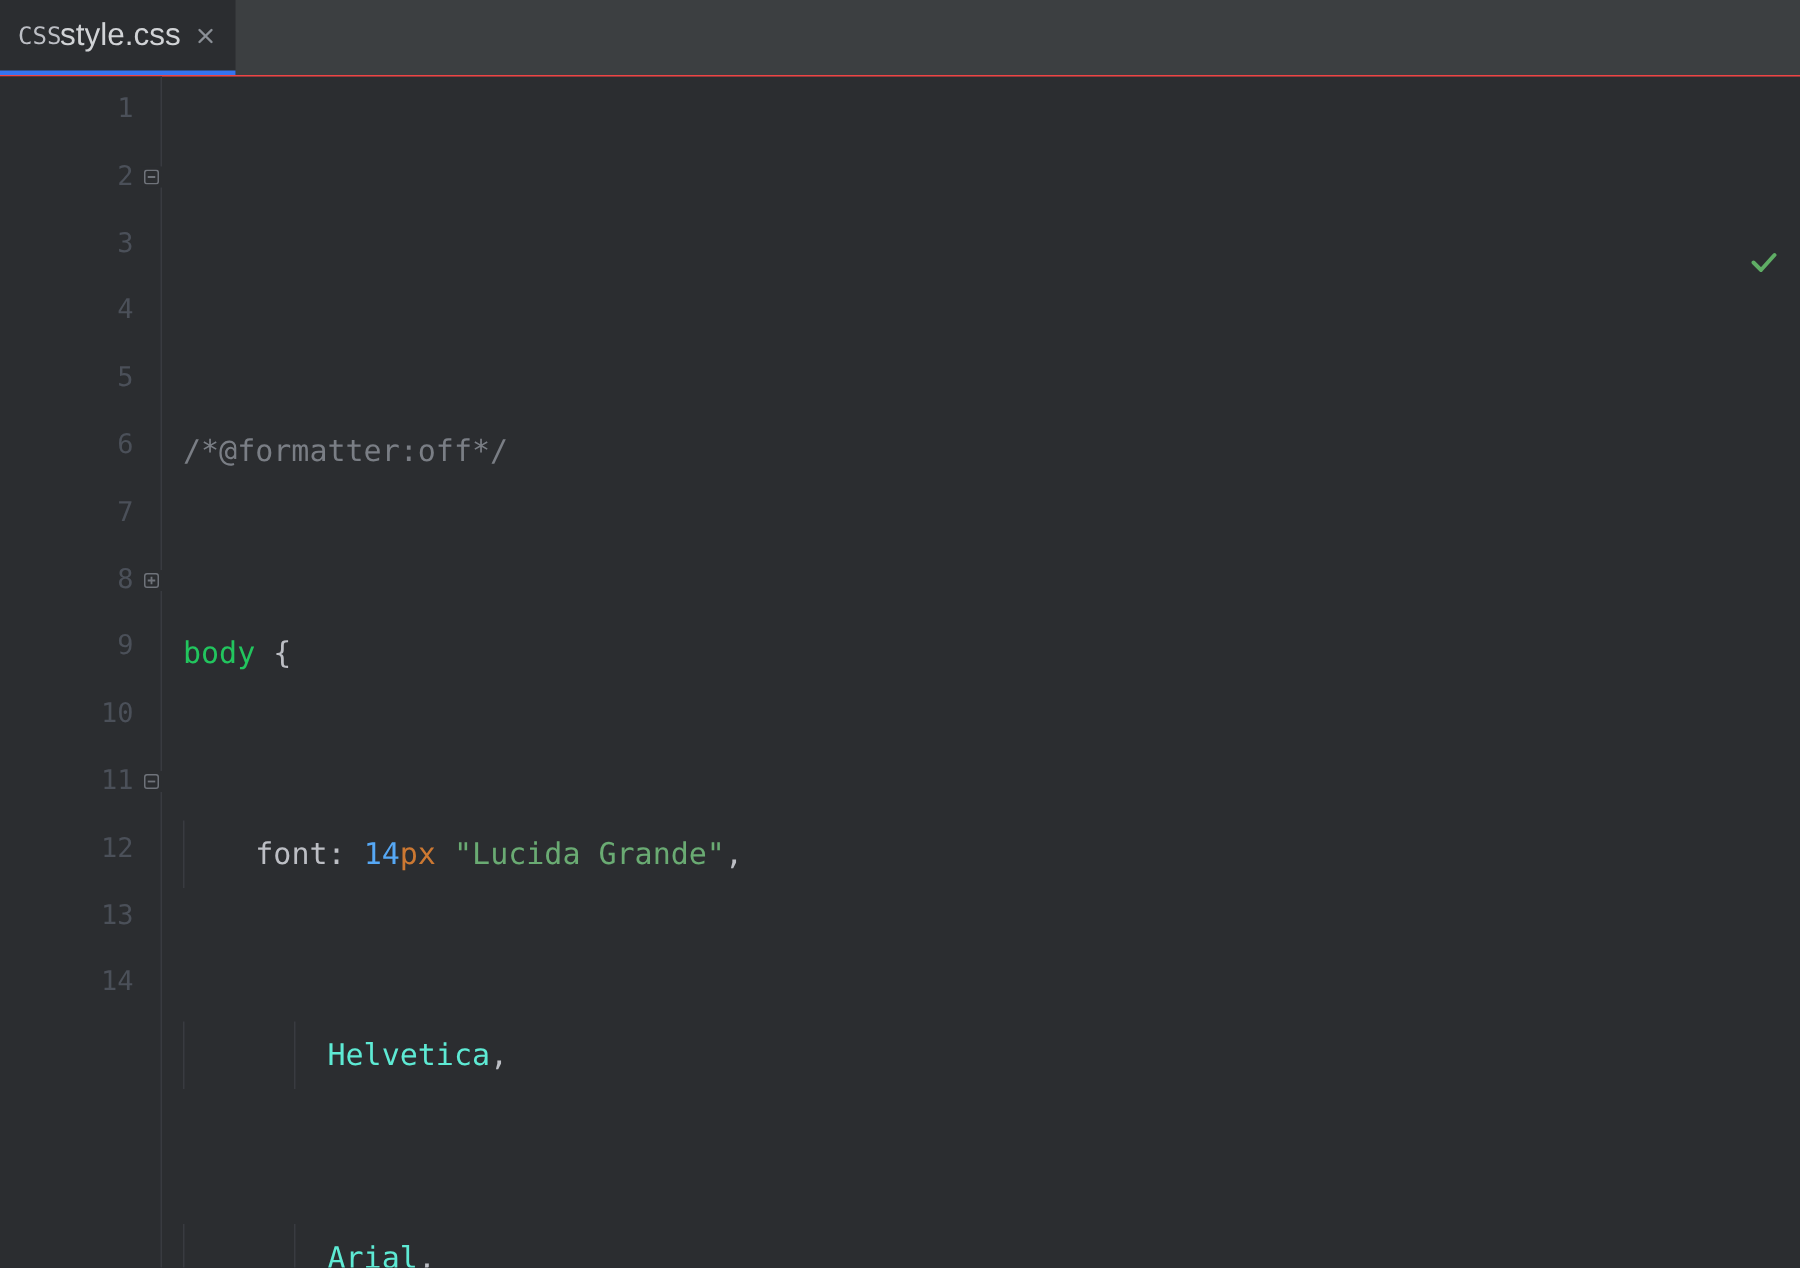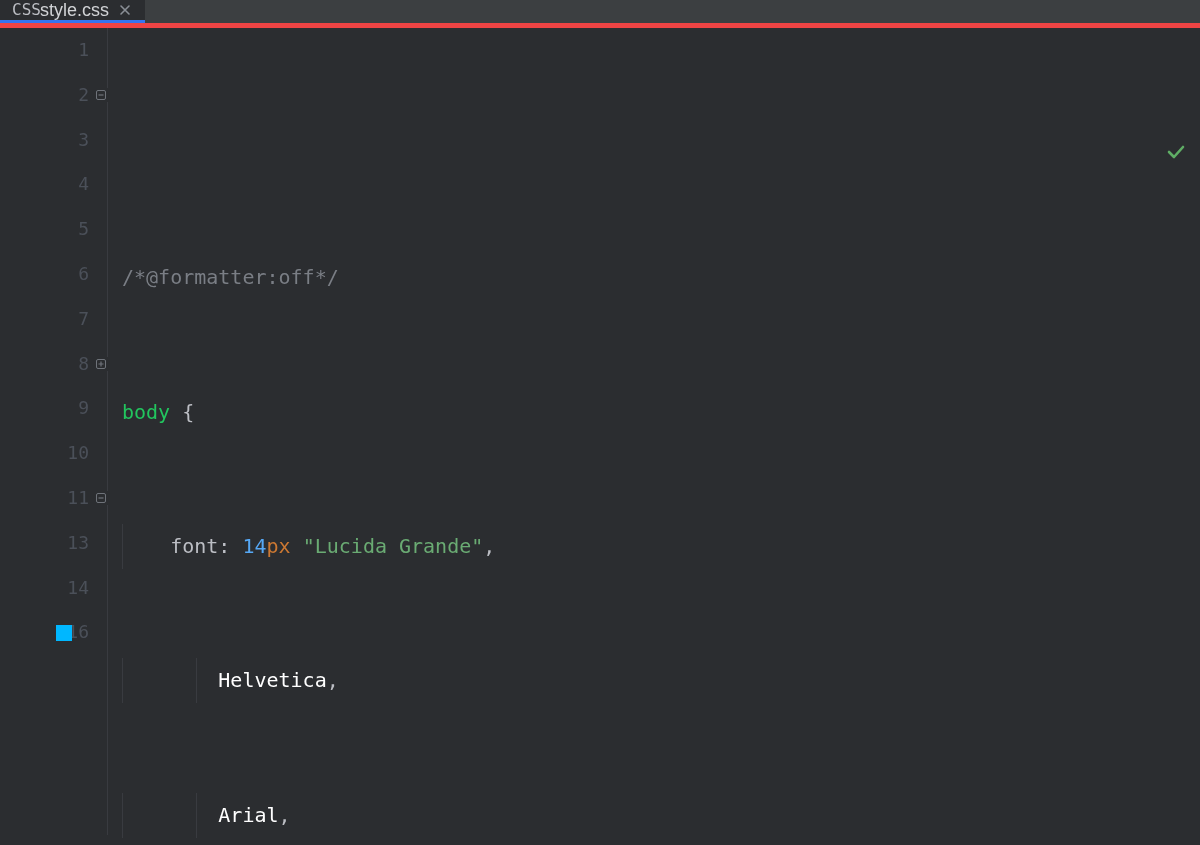--- a/index.html
+++ b/index.html
@@ -6,24 +6,24 @@
   body {
     font-family: "Menlo", "Consolas", "Monaco", monospace;
     background: #2b2d30;
     color: #bcbec4;
     width: 1200px;
     height: 845px;
     overflow: hidden;
   }
   .tab-bar {
     background: #3c3f41;
-    height: 28px;
+    height: 51px;
     display: flex;
     align-items: stretch;
-    border-bottom: 5px solid #ef4444;
+    border-bottom: 1px solid #ef4444;
   }
   .tab {
     display: flex;
     align-items: center;
     gap: 8px;
     padding: 0 12px;
     background: #2b2d30;
     border-bottom: 3px solid #3574f0;
     position: relative;
   }
@@ -35,21 +35,21 @@
   .tab .file-icon-wrap .paper-back{
     position:absolute;
     top:0;left:3px;
   }
   .tab .file-icon-wrap .css-badge{
     position:absolute;
     bottom:1px;left:0;
   }
   .tab-label {
     color: #d1d3d6;
-    font-size: 18px;
+    font-size: 21px;
     font-family: "Segoe UI", "Helvetica Neue", Arial, sans-serif;
   }
   .tab-close {
     color: #8a8f96;
     font-size: 15px;
     width: 16px;
     height: 16px;
     display: flex;
     align-items: center;
     justify-content: center;
@@ -131,21 +131,21 @@
   }
   
   .c-comment { color: #7a7e85; }
   .c-selector { color: #22c55e; }
   .c-brace { color: #bcbec4; }
   .c-prop { color: #bcbec4; text-align: right; }
   .c-punct { color: #bcbec4; }
   .c-num { color: #56a8f5; }
   .c-unit { color: #cc7832; text-align: center; }
   .c-string { color: #6aab73; }
-  .c-value { color: #ffffff; }
+  .c-value { color: #5eead4; }
 </style>
 </head>
 <body>
 
 <div class="tab-bar">
   <div class="tab">
     <span class="file-icon-wrap">
       <span class="paper-back"></span>
       <span class="css-badge">CSS</span>
     </span>
@@ -205,29 +205,28 @@
     <div class="gutter-row">
         <span class="line-no">11</span>
       <span class="fold-icon">
           <svg width="10" height="10" viewBox="0 0 10 10">
             <rect x="0.5" y="0.5" width="9" height="9" rx="1.5" fill="none" stroke="currentColor"></rect>
             <path d="M2.5 5 H7.5" stroke="currentColor" stroke-width="1.2"></path>
           </svg>
         </span>
     </div>
     <div class="gutter-row">
+        <span class="line-no">12</span>
+      </div>
+    <div class="gutter-row">
         <span class="line-no">13</span>
       </div>
     <div class="gutter-row">
         <span class="line-no">14</span>
       </div>
-    <div class="gutter-row">
-      <span class="color-swatch" style="background:#00B7FF"></span>
-      <span class="line-no">16</span>
-    </div>
   </div>
 
   <div class="code-area">
     <span class="check-icon">
       <svg width="20" height="20" viewBox="0 0 20 20">
           <path d="M3 10 L8 15 L17 5" fill="none" stroke="currentColor" stroke-width="2.6" stroke-linecap="round" stroke-linejoin="round"></path>
         </svg>
     </span>
 
     <div class="code-line"><span class="c-comment">/*@formatter:off*/</span></div>

